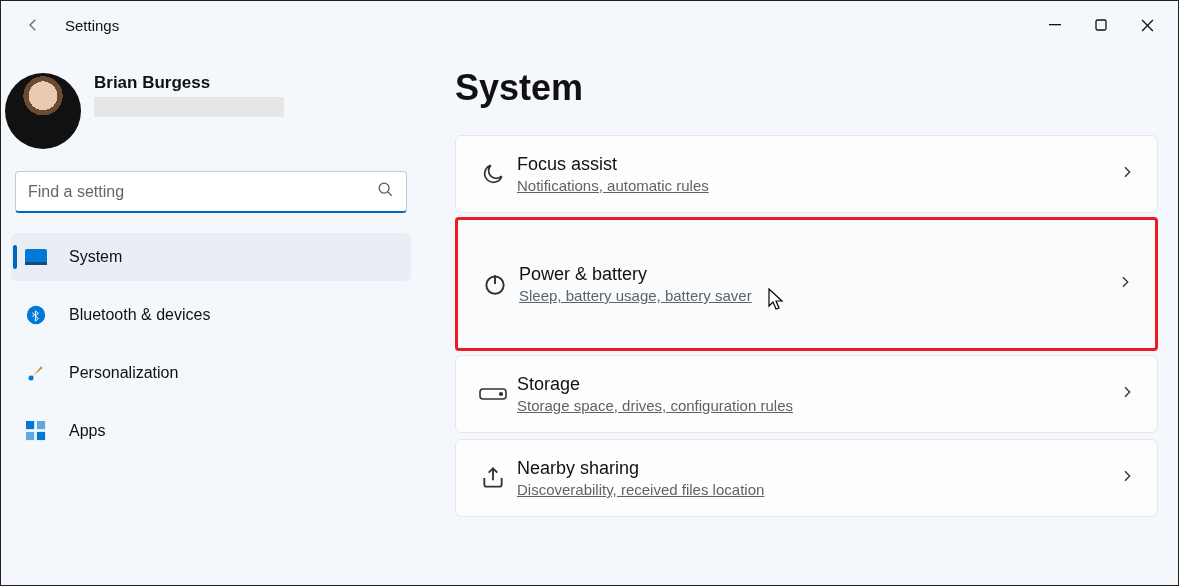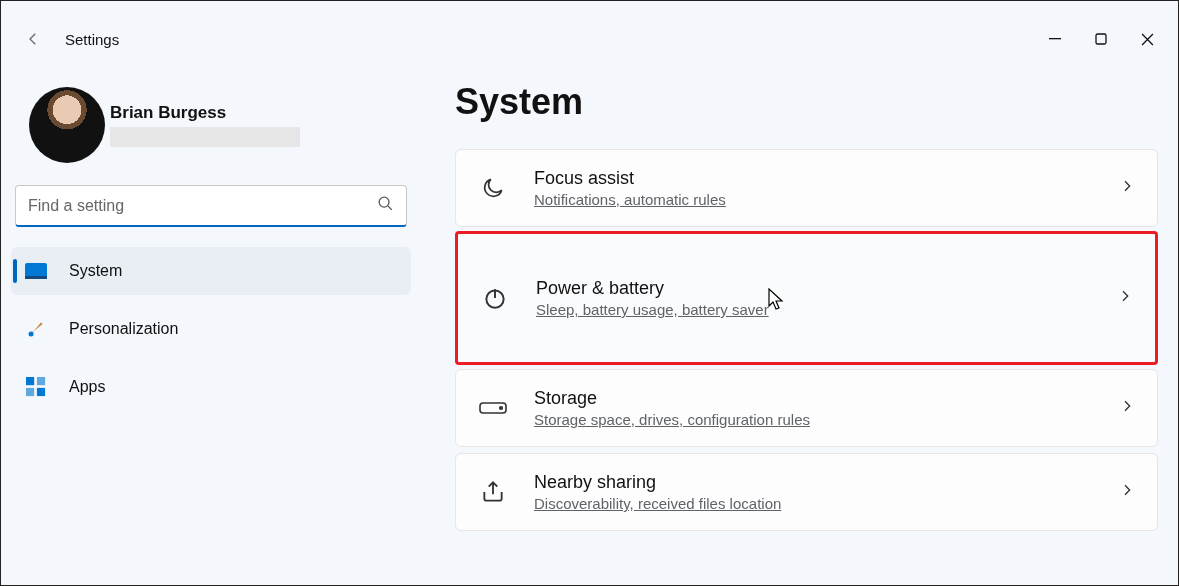--- a/index.html
+++ b/index.html
@@ -9,21 +9,20 @@
     width: 1179px;
     height: 586px;
     overflow: hidden;
     border: 1px solid #222;
   }
   .titlebar {
     height: 48px;
     display: flex;
     align-items: center;
     padding: 0 8px 0 20px;
-    margin-top: 14px;
   }
   .back-arrow {
     width: 24px; height:24px;
     display:flex; align-items:center; justify-content:center;
     color:#6b6b6b;
     margin-right: 20px;
   }
   .app-title { font-size: 15px; color:#111; }
   .win-controls {
     margin-left:auto;
@@ -35,23 +34,23 @@
     display:flex; align-items:center; justify-content:center;
     color:#111;
   }
   .layout { display:flex; height: calc(100% - 48px); }
   .sidebar {
     width: 420px;
     padding: 16px 0 0 0;
     flex-shrink:0;
   }
   .profile {
-    display:flex; align-items:center;
-    padding: 8px 20px 14px 28px;
-    gap: 5px;
+    display:flex; 
+    padding: 8px 20px 14px 4px;
+    gap: 13px;
   }
   .avatar {
     width:76px; height:76px; border-radius:50%;
     background: radial-gradient(circle at 50% 30%, #e8cbb2 0 22%, #6b4a32 22% 30%, #111 30% 100%);
     flex-shrink:0;
   }
   .profile-text .uname { font-size:17px; font-weight:600; color:#111; }
   .profile-text .uemail {
     margin-top:4px;
     width: 190px; height:20px;
@@ -108,21 +107,21 @@
     margin-bottom: 26px;
   }
   .cards { display:flex; flex-direction:column; gap: 6px; }
   .card {
     background:#fdfdfe;
     border:1px solid #e6e6e6;
     border-radius:6px;
     height:78px;
     display:flex; align-items:center;
     padding: 0 22px 0 22px;
-    gap: 26px;
+    gap: 9px;
   }
   .card.highlight {
     border: 3px solid #ec1c24;
     border-radius:4px;
     height: 134px;
     background:#fafbfd;
     margin-top: -2px;
     margin-bottom: -2px;
     position:relative;
     z-index:1;
@@ -201,20 +200,29 @@
           <svg width="22" height="18" viewBox="0 0 22 16">
               <rect width="22" height="16" rx="2" fill="#0078d4"></rect>
               <rect width="22" height="3" y="13" fill="#174a7c"></rect>
             </svg>
         </span>
         <span>System</span>
       </div>
       <div class="nav-item">
         <span class="nav-icon">
           <svg width="20" height="20" viewBox="0 0 24 24">
+              <circle cx="12" cy="12" r="11" fill="#0078d4"></circle>
+              <path d="M11 6l5 4-5 4 5 4-5 4V6zM6 9l4 3-4 3" fill="none" stroke="#fff" stroke-width="1.6" transform="scale(0.75) translate(4 3.5)"></path>
+            </svg>
+        </span>
+        <span>Bluetooth &amp; devices</span>
+      </div>
+      <div class="nav-item">
+        <span class="nav-icon">
+          <svg width="20" height="20" viewBox="0 0 24 24">
               <path d="M4 20c0-3 2-5 5-5l9-11 2 2-11 9c0 3-2 5-5 5z" fill="#d08a3a"></path>
               <circle cx="6" cy="18" r="3" fill="#0078d4"></circle>
             </svg>
         </span>
         <span>Personalization</span>
       </div>
       <div class="nav-item">
         <span class="nav-icon">
           <svg width="20" height="20" viewBox="0 0 22 22">
               <rect x="0" y="0" width="9" height="9" fill="#0078d4"></rect>

